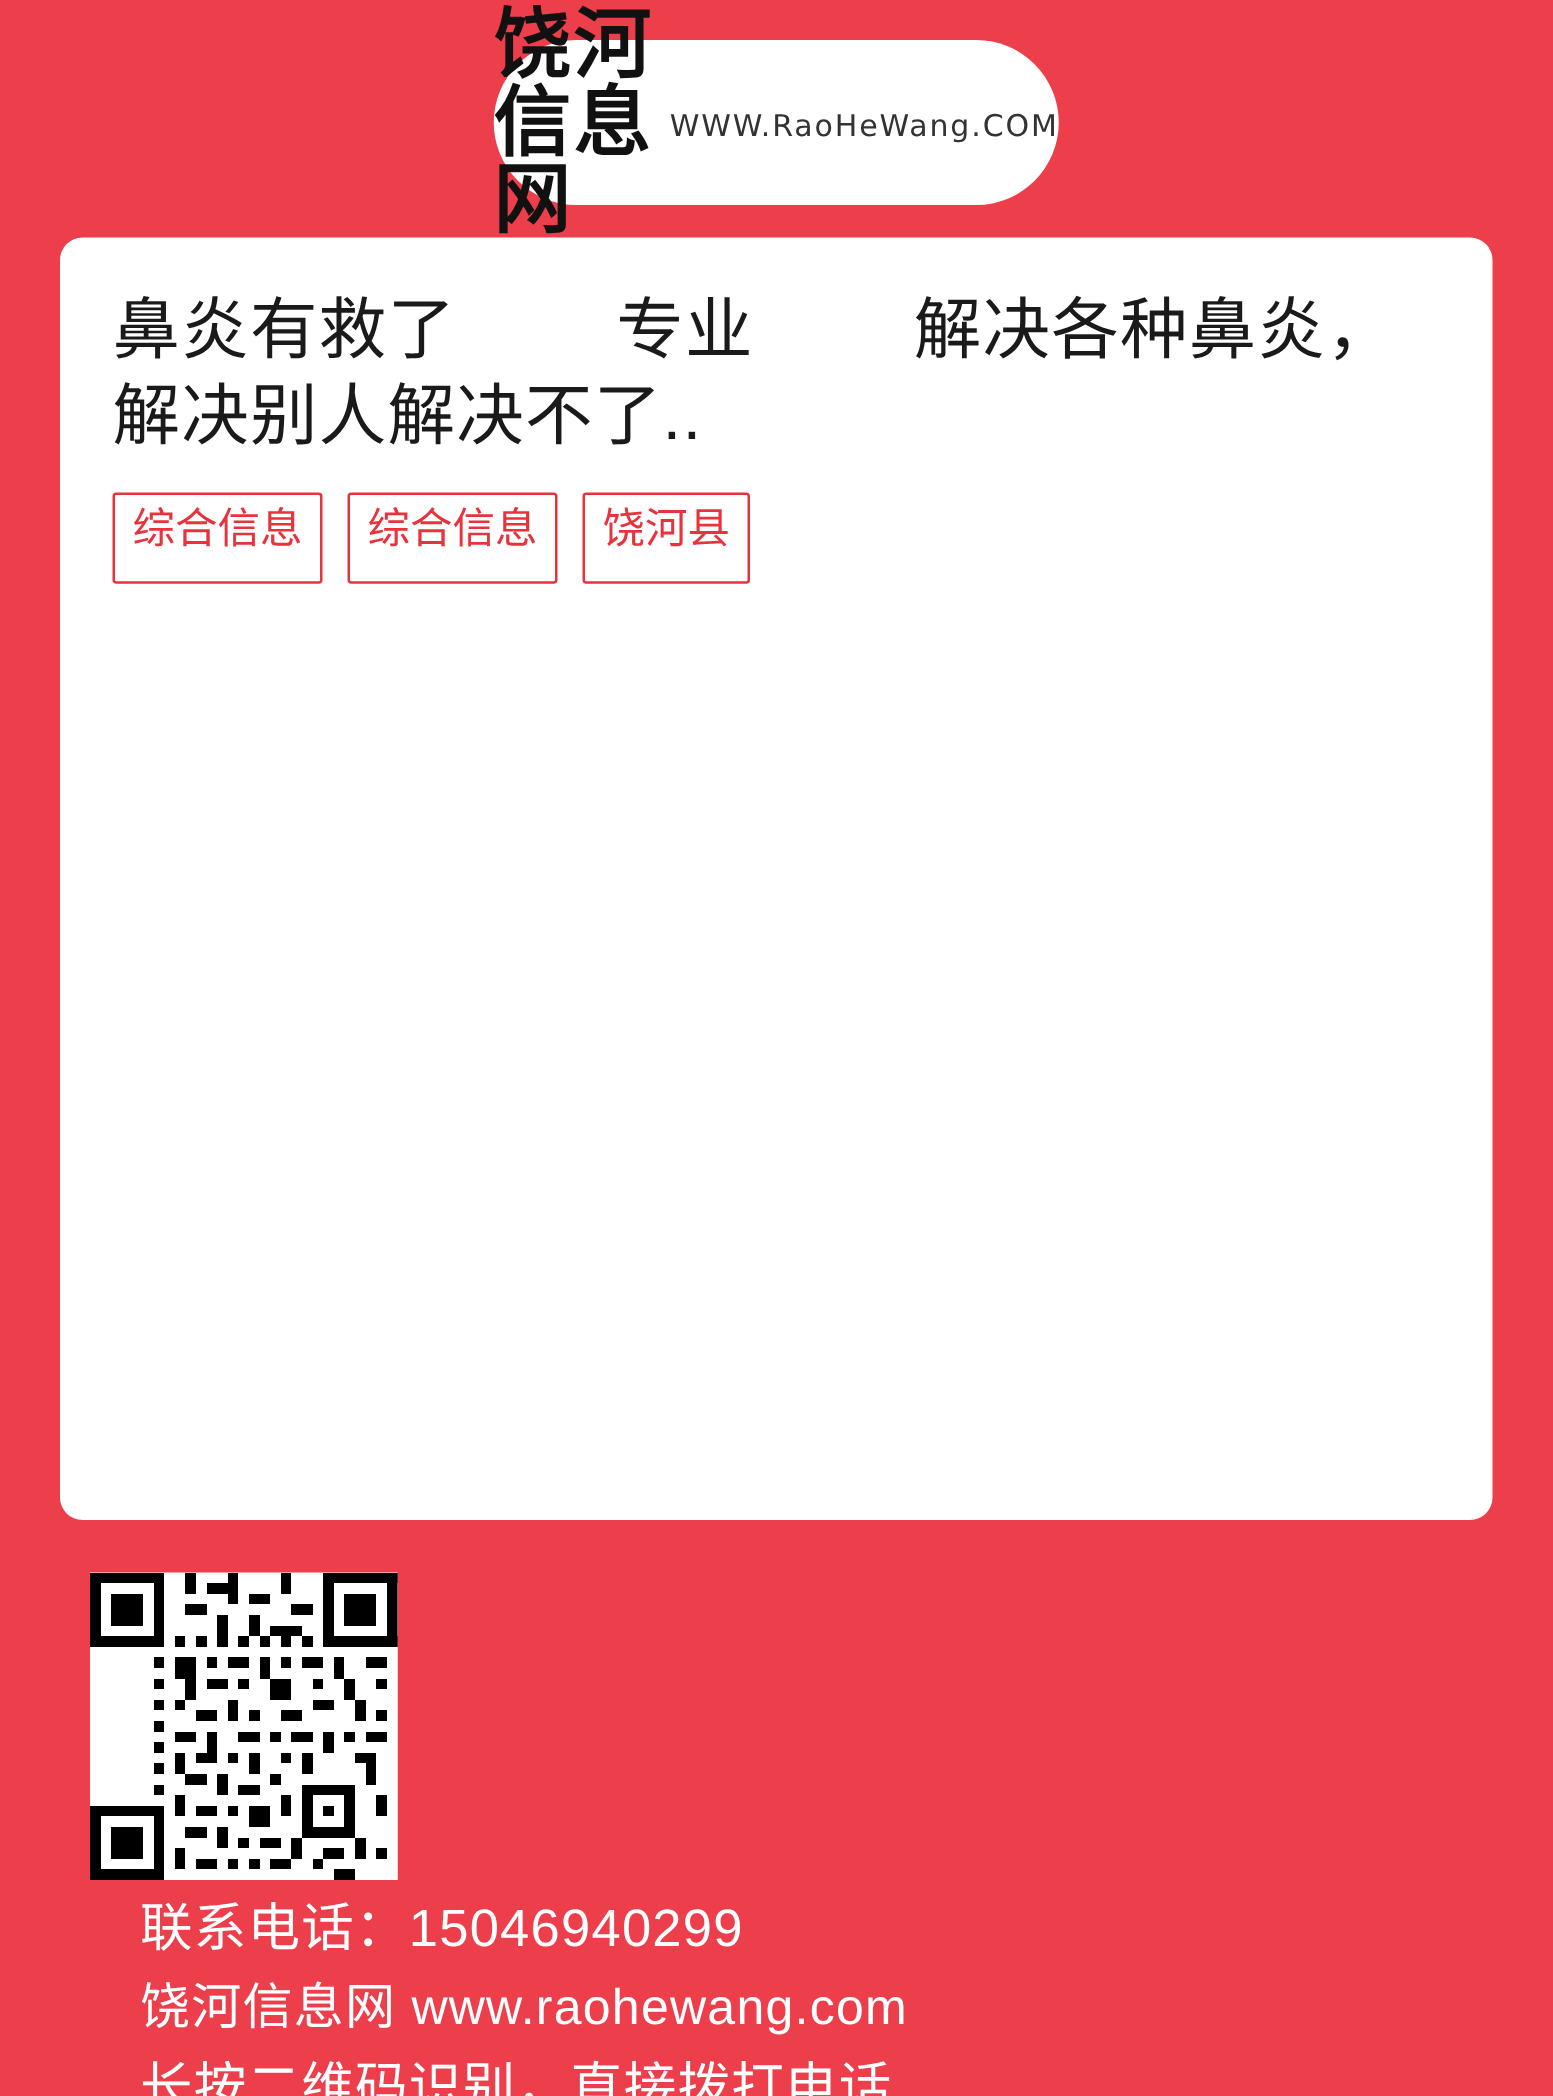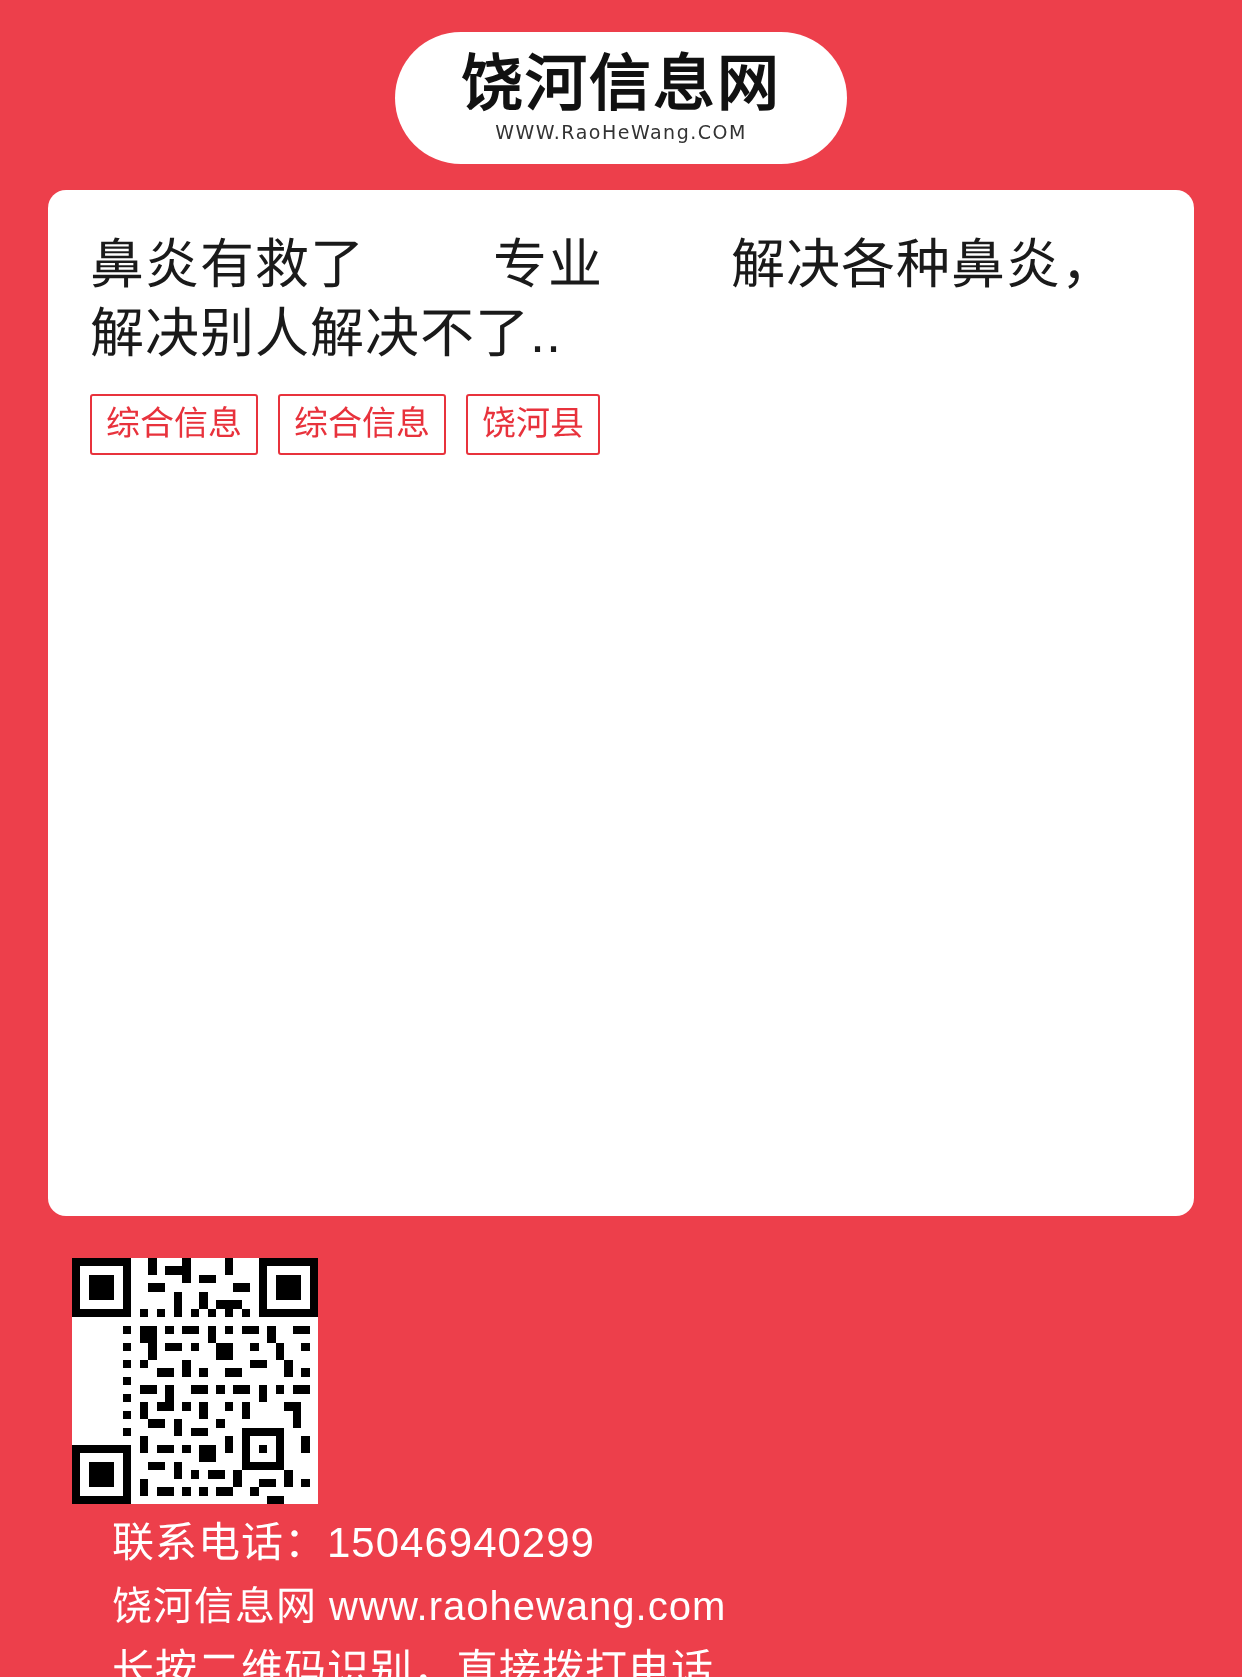--- a/index.html
+++ b/index.html
@@ -25,35 +25,35 @@
   .logo-pill {
     position: absolute;
     top: 32px;
     left: 50%;
     transform: translateX(-50%);
     width: 452px;
     height: 132px;
     background: #ffffff;
     border-radius: 66px;
     display: flex;
-    flex-direction: column;
+    flex-direction: row;
     align-items: center;
     justify-content: center;
   }
   .logo-title {
     font-size: 62px;
     line-height: 1;
     font-weight: 700;
     letter-spacing: 2px;
     color: #111111;
     font-family: "DejaVu Sans", "Liberation Sans", sans-serif;
   }
   .logo-sub {
     margin-top: 6px;
-    font-size: 19px;
+    font-size: 24px;
     letter-spacing: 1.5px;
     color: #333333;
     font-family: "DejaVu Sans", "Liberation Sans", sans-serif;
   }
 
   
   .card {
     position: absolute;
     top: 190px;
     left: 48px;
@@ -76,21 +76,21 @@
   .tags {
     margin-top: 26px;
     display: flex;
     gap: 20px;
   }
   .tag {
     border: 2px solid #E8323C;
     color: #E8323C;
     font-size: 34px;
     line-height: 1;
-    padding: 10px 14px 13px 14px;
+    padding: 10px 14px 25px 14px;
     border-radius: 3px;
     white-space: nowrap;
   }
   .body-text {
     margin-top: 30px;
     font-size: 45px;
     line-height: 1.48;
     color: #1a1a1a;
     white-space: pre-wrap;
     word-break: break-all;

